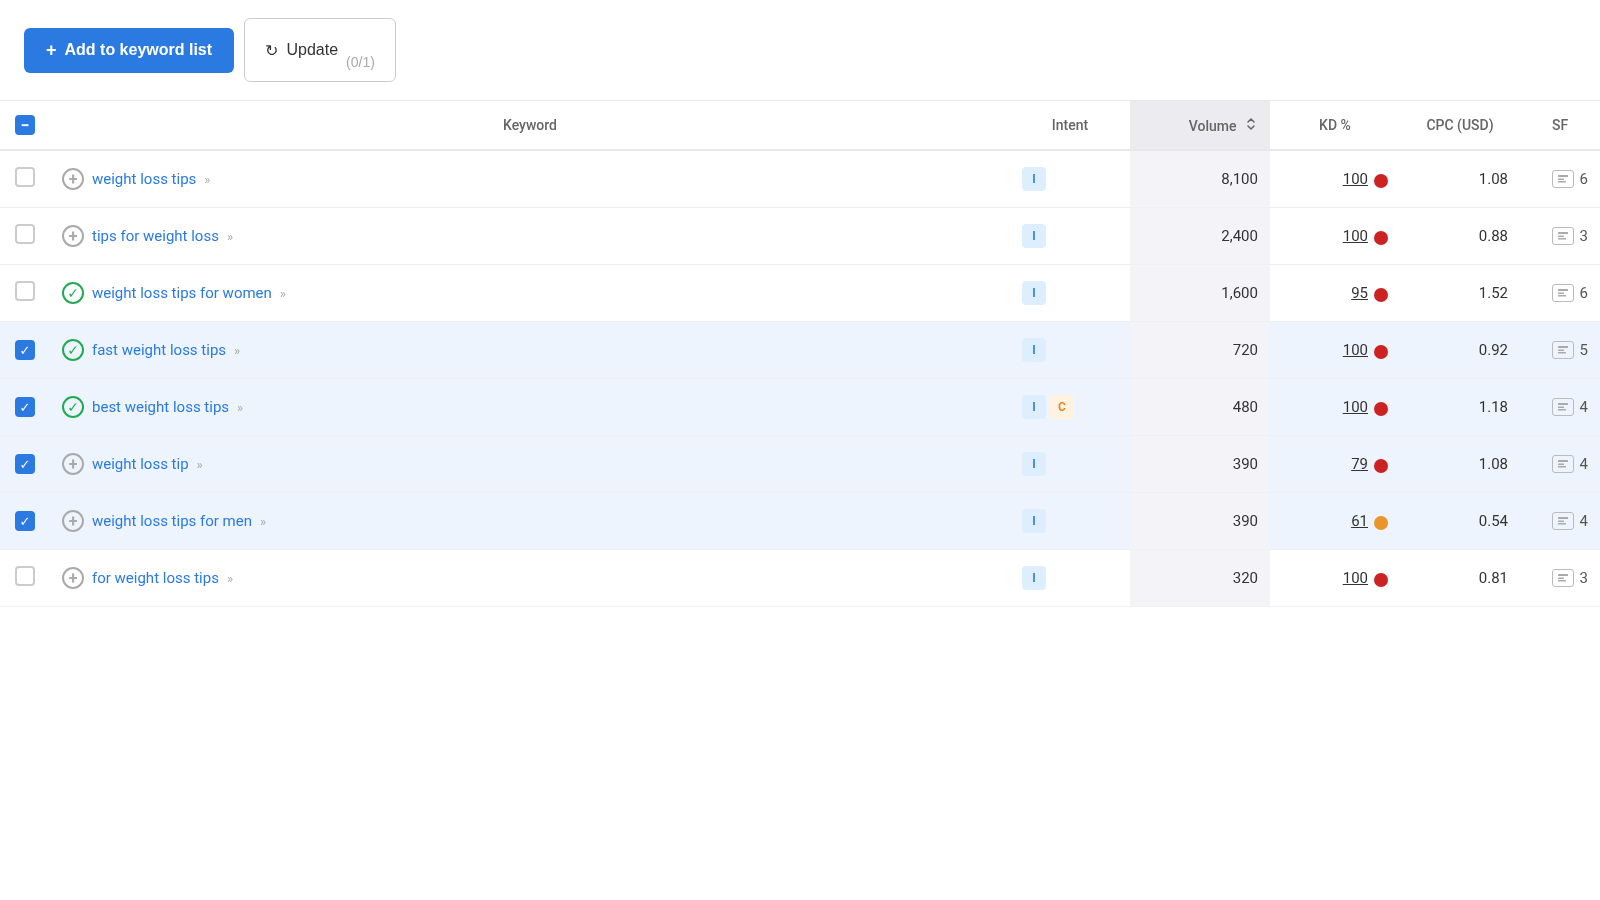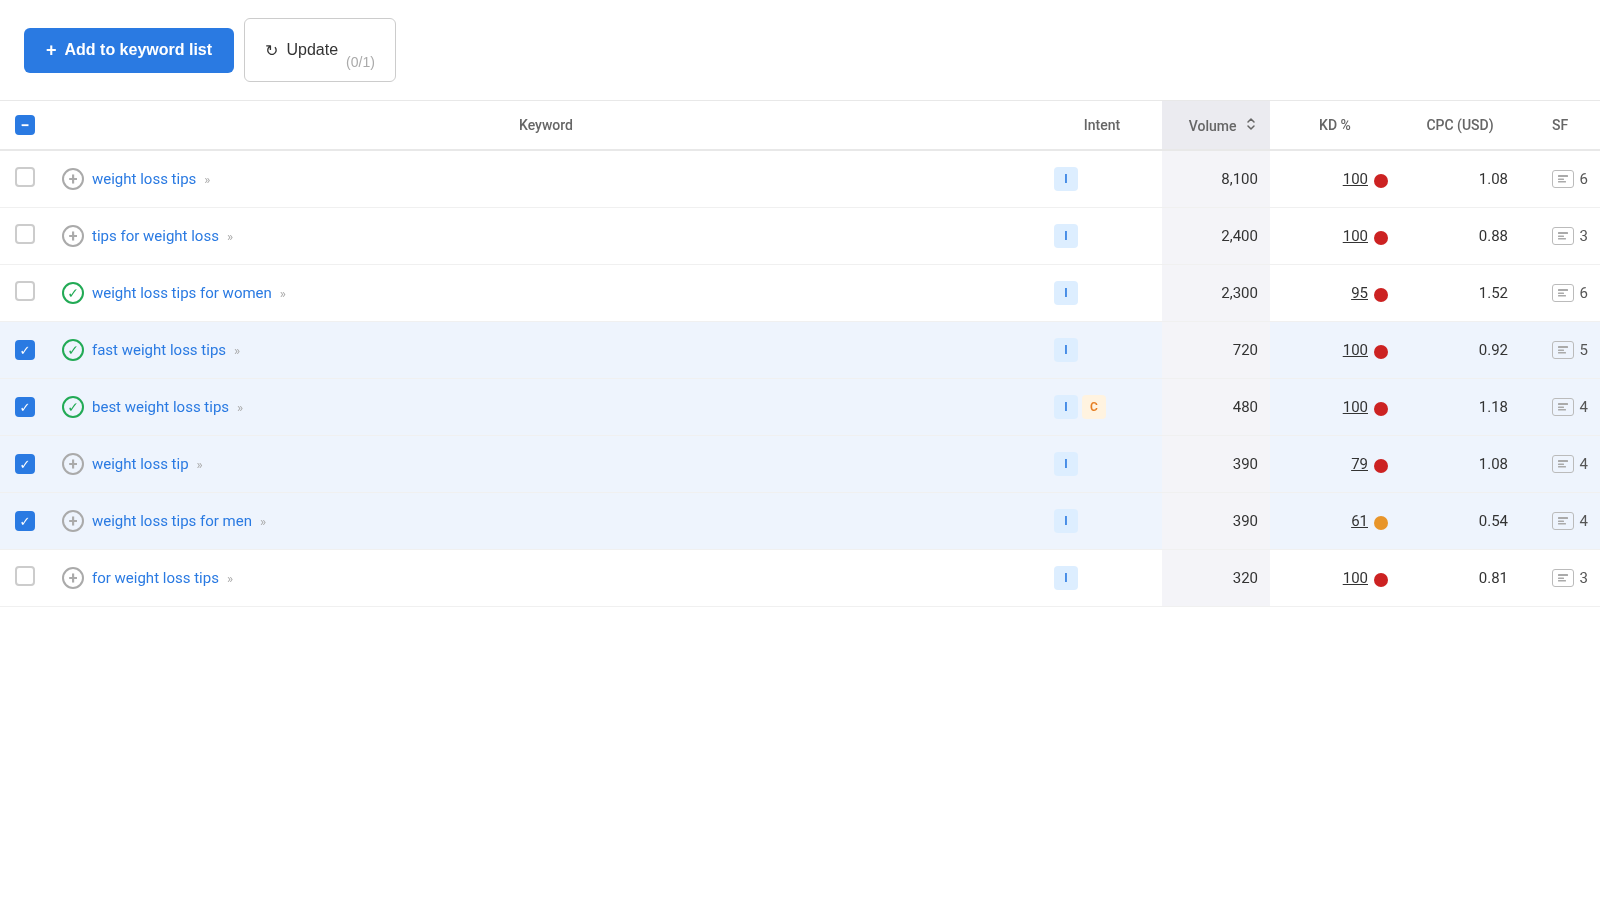--- a/index.html
+++ b/index.html
@@ -128,21 +128,21 @@
 
     .col-keyword {
       min-width: 400px;
     }
 
     .col-intent {
       width: 120px;
     }
 
     .col-volume {
-      width: 108px;
+      width: 140px;
       text-align: right;
       background: #f4f4f8;
     }
 
     .col-kd {
       width: 130px;
       text-align: right;
     }
 
     .col-cpc {
@@ -458,21 +458,21 @@
     <span class="kw-icon-check">✓</span>
     <a class="kw-text" href="#" style="text-decoration:none;">weight loss tips for women</a>
     <span class="kw-arrows">»</span>
   </div>
           </td>
           <td class="col-intent">
             <div class="intent-group">
               <span class="intent-badge">I</span>
             </div>
           </td>
-          <td class="col-volume"><span class="volume-num">2,300</span></td>
+          <td class="col-volume"><span class="volume-num">1,600</span></td>
           <td class="col-kd">
             <div class="kd-cell">
     <span class="kd-num">95</span>
     <span class="kd-dot kd-red"></span>
   </div>
           </td>
           <td class="col-cpc"><span class="cpc-num">1.52</span></td>
           <td class="col-sf">
             <div class="sf-cell">
     <span class="sf-icon">

